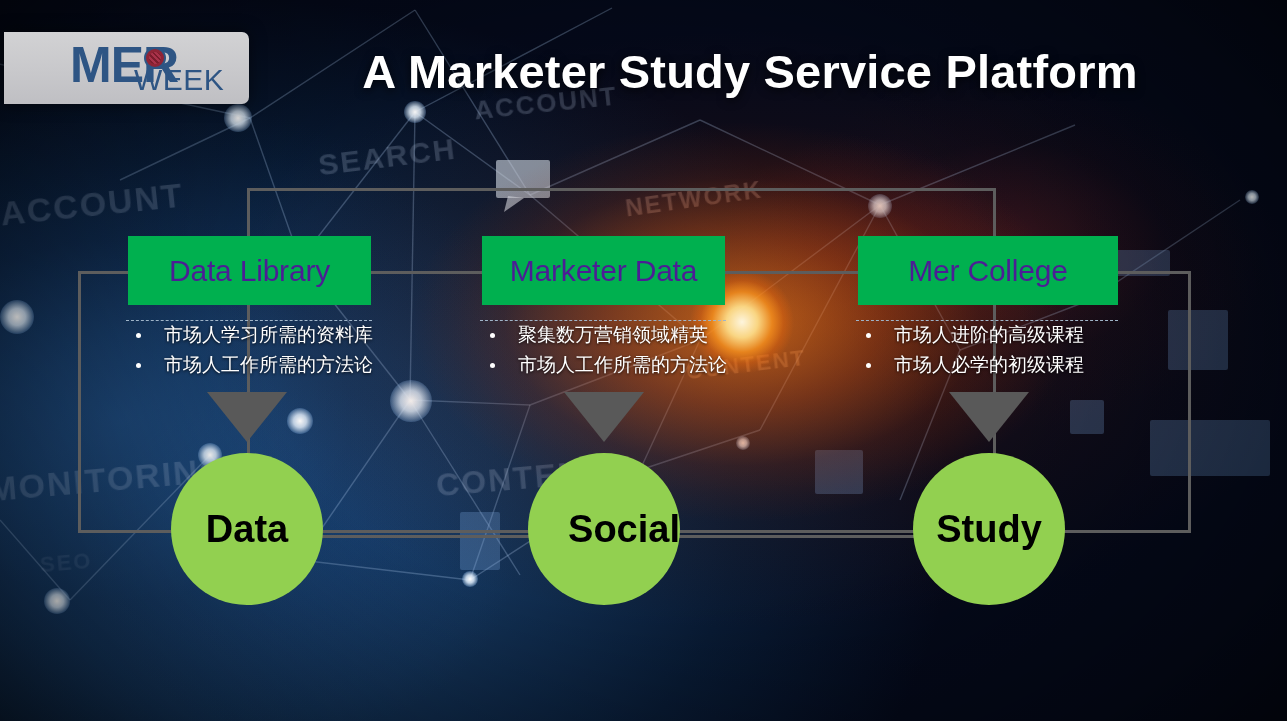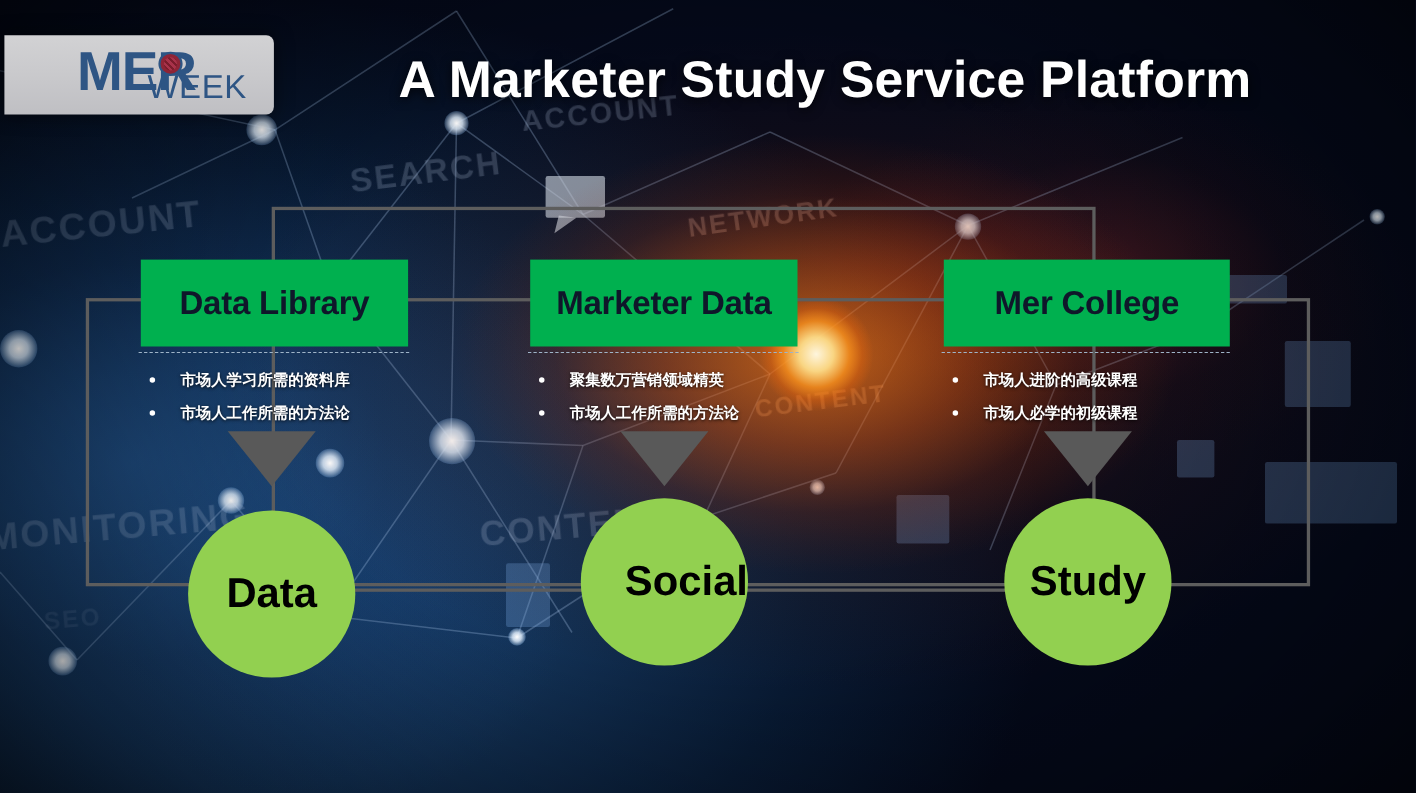--- a/index.html
+++ b/index.html
@@ -63,37 +63,36 @@
     filter:blur(.4px);
   }
 
   
   .frame{position:absolute;border:3px solid #5d5d5d;background:transparent;}
   .dashline{position:absolute;height:0;border-top:1px dashed #9fb4c8;}
 
   
   .col{position:absolute;top:236px;width:243px;}
   .green-box{
-    height:79px;
+    height:69px;
     background:#00b04f;
     display:flex;align-items:center;justify-content:center;
-    color:#0f172a;
-    font-size:30px;font-weight:bold;
+    color:#4c1d95;
+    font-size:30px;font-weight:normal;
     letter-spacing:-.2px;
   }
   .bullets{margin-top:15px;padding:0;list-style:none;}
   .bullets li{
     position:relative;
     color:#ffffff;
-    font-size:14px;
+    font-size:19px;
     line-height:30px;
     padding-left:36px;
     text-shadow:0 1px 3px rgba(0,0,0,.85);
     white-space:nowrap;
-    font-weight:bold;
   }
   .bullets li:before{
     content:"";
     position:absolute;left:8px;top:13px;
     width:5px;height:5px;border-radius:50%;
     background:#ffffff;
   }
 
   .tri{
     position:absolute;
@@ -251,21 +250,21 @@
 
   <div class="col" style="left:128px;">
     <div class="green-box">Data Library</div>
     <div class="dashline" style="left:-2px;top:84px;width:246px;"></div>
     <ul class="bullets">
       <li>市场人学习所需的资料库</li>
       <li>市场人工作所需的方法论</li>
     </ul>
   </div>
   <div class="tri" style="left:207px;top:392px;"></div>
-  <div class="circle" style="left:171px;top:464px;">
+  <div class="circle" style="left:171px;top:453px;">
     <span>Data</span>
   </div>
 
   <div class="col" style="left:482px;">
     <div class="green-box">Marketer Data</div>
     <div class="dashline" style="left:-2px;top:84px;width:246px;"></div>
     <ul class="bullets">
       <li>聚集数万营销领域精英</li>
       <li>市场人工作所需的方法论</li>
     </ul>

